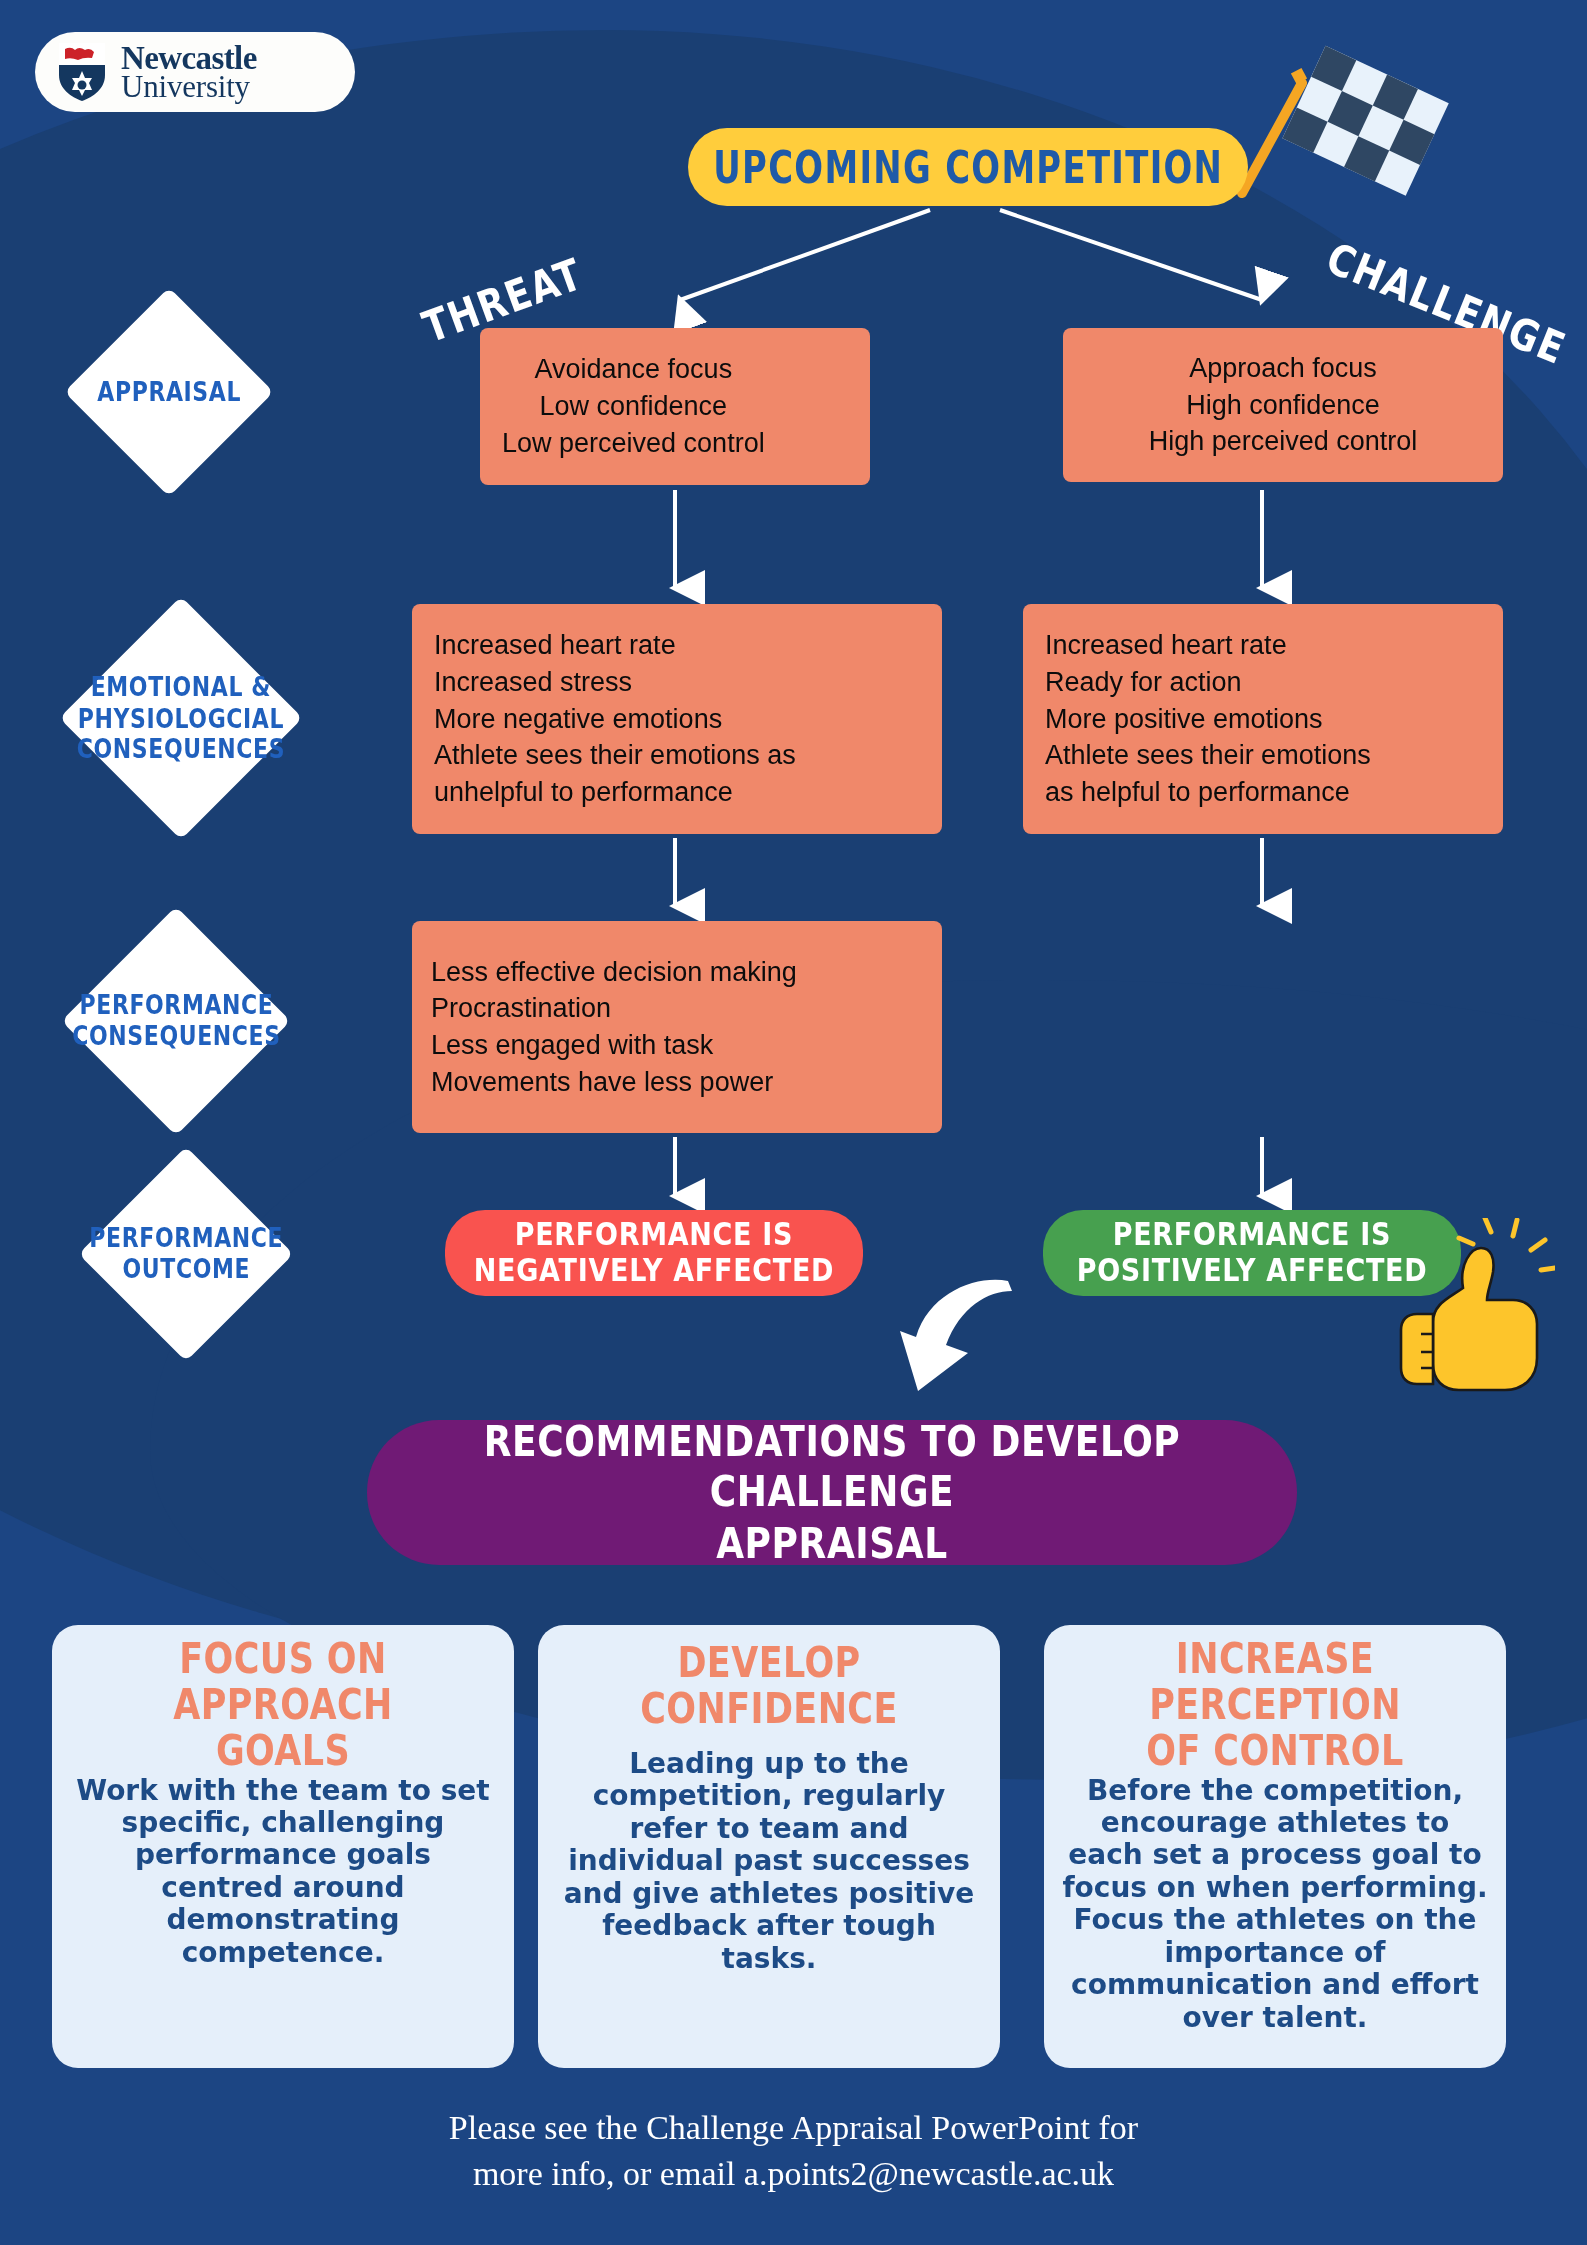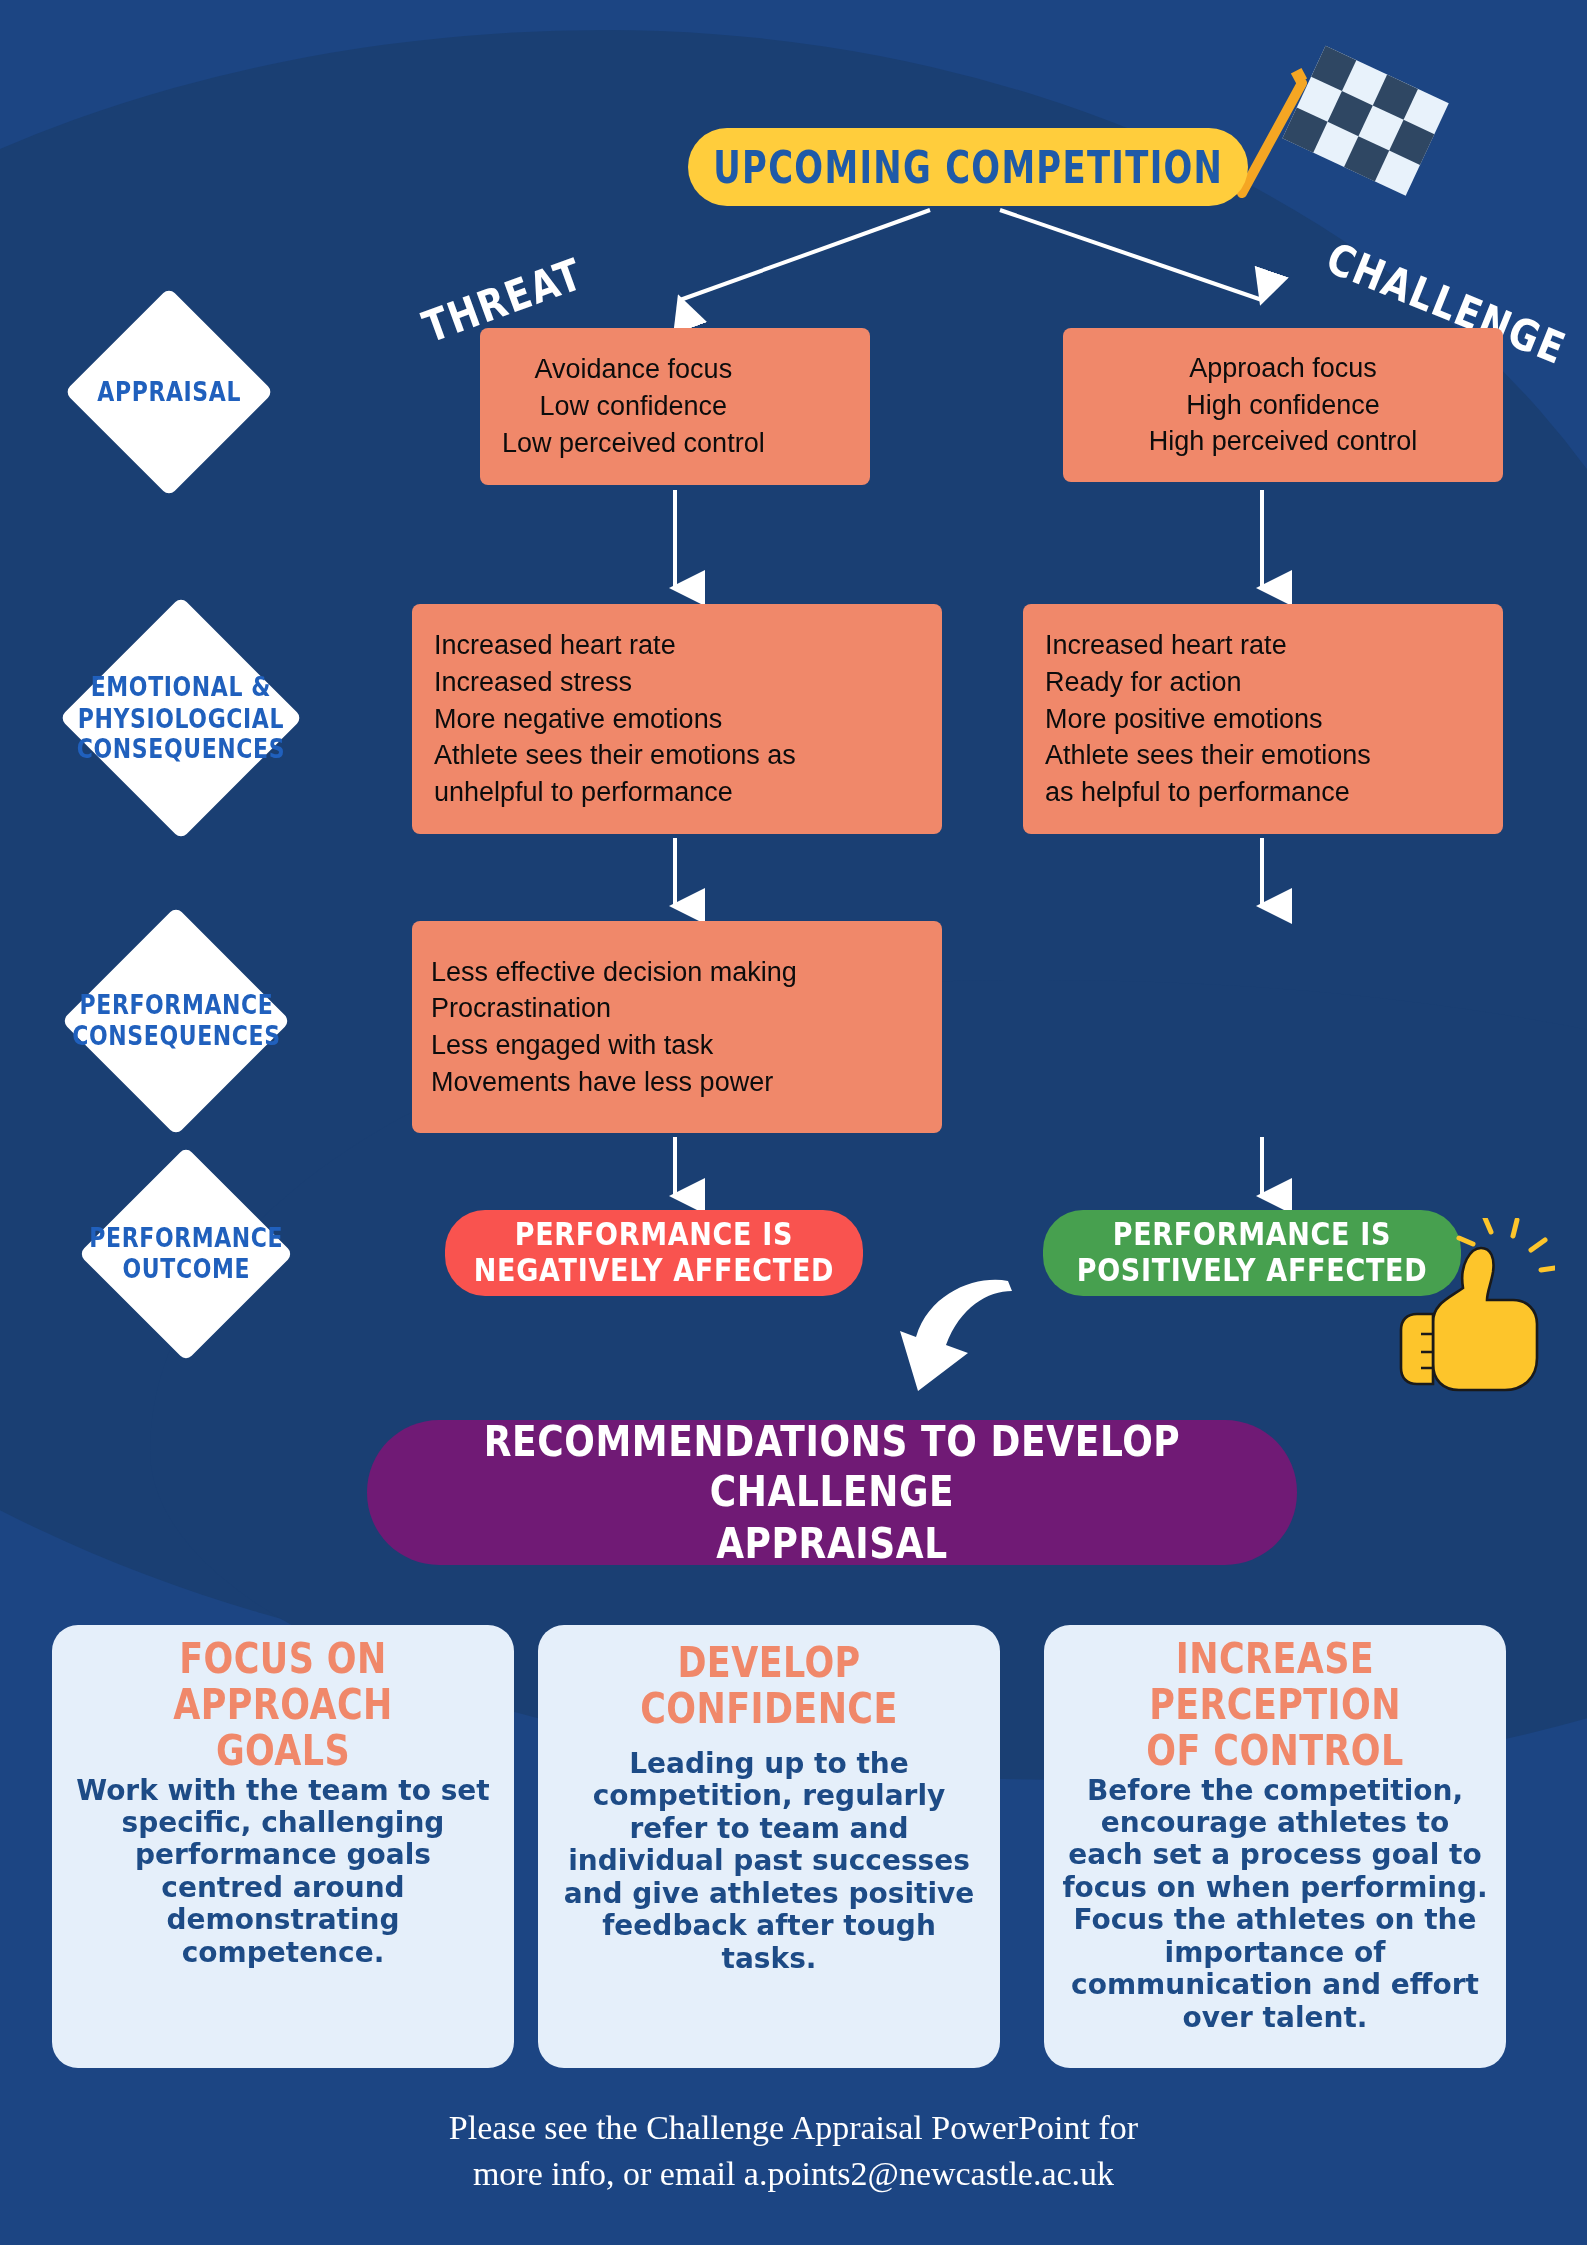--- a/index.html
+++ b/index.html
@@ -255,20 +255,35 @@
 
     <line x1="675" y1="838" x2="675" y2="906" stroke="#ffffff" stroke-width="4" marker-end="url(#ah)"></line>
 
     <line x1="1262" y1="838" x2="1262" y2="906" stroke="#ffffff" stroke-width="4" marker-end="url(#ah)"></line>
 
     <line x1="675" y1="1137" x2="675" y2="1196" stroke="#ffffff" stroke-width="4" marker-end="url(#ah)"></line>
 
     <line x1="1262" y1="1137" x2="1262" y2="1196" stroke="#ffffff" stroke-width="4" marker-end="url(#ah)"></line>
   </svg>
 
+  <div id="logo">
+    <span class="crest">
+      <svg width="50" height="62" viewBox="0 0 50 62">
+        <path d="M2,2 H48 V34 C48,48 36,56 25,60 C14,56 2,48 2,34 Z" fill="#14375f"></path>
+        <rect x="2" y="2" width="46" height="22" fill="#ffffff"></rect>
+        <path d="M8,8 q6,-3 10,1 q4,-4 10,0 q5,-3 9,2 l-2,6 q-8,-1 -14,2 q-7,-3 -13,-1 Z" fill="#cc2229"></path>
+        <path d="M25,30 l3,7 h7 l-3,5 l3,7 h-7 l-3,6 l-3,-6 h-7 l3,-7 l-3,-5 h7 Z" fill="#ffffff"></path>
+        <circle cx="25" cy="44" r="4.5" fill="#14375f"></circle>
+      </svg>
+    </span>
+    <span class="logo-words">
+      <span class="logo-line1">Newcastle</span>
+      <span class="logo-line2">University</span>
+    </span>
+  </div>
 
   <span id="flag">
     <svg width="260" height="190" viewBox="0 0 260 190">
 
       <line x1="22" y1="168" x2="82" y2="58" stroke="#f5a623" stroke-width="10" stroke-linecap="round"></line>
       <rect x="73" y="45" width="12" height="12" fill="#f5a623" transform="rotate(-28 79 51)"></rect>
       <g transform="rotate(25 150 110)">
         <g>
           <rect x="72" y="48" width="136" height="102" fill="#e8f2fb"></rect>
           <rect x="72" y="48" width="34" height="34" fill="#2f4763"></rect>

